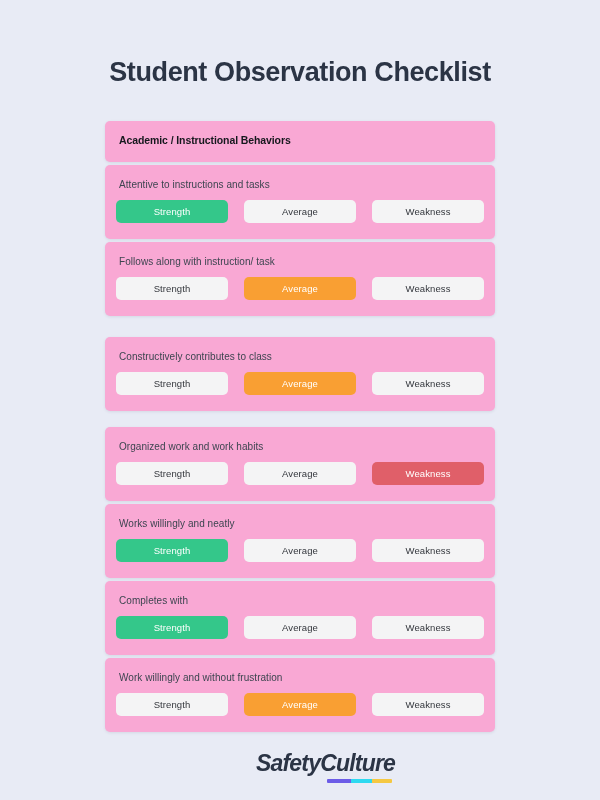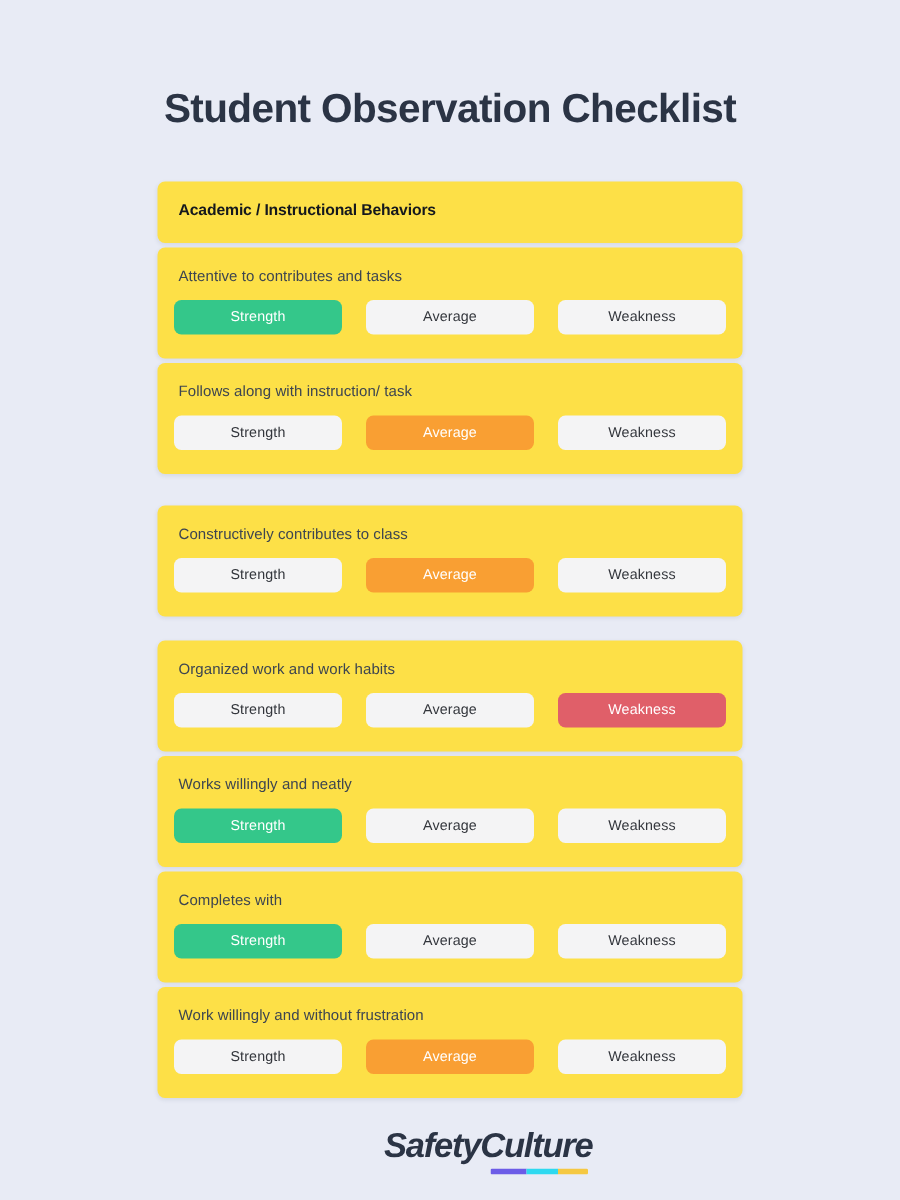--- a/index.html
+++ b/index.html
@@ -39,21 +39,21 @@
   
   .checklist {
     width: 390px;
     margin-top: 33px;
     display: flex;
     flex-direction: column;
     gap: 3px;
   }
 
   .card {
-    background: #fde047;
+    background: #f9a8d4;
     border-radius: 5px;
     box-shadow: 0 1px 3px rgba(40, 55, 90, 0.10);
   }
 
   .card-header {
     padding: 13px 14px 16px 14px;
   }
 
   .card-header-title {
     font-size: 10.5px;
@@ -158,21 +158,21 @@
   <h1 class="page-title">Student Observation Checklist</h1>
 
   <div class="checklist">
 
     <div class="card card-header">
       <div class="card-header-title">Academic / Instructional Behaviors</div>
     </div>
 
     <div id="rows-host">
         <div class="card row">
-          <div class="row-label">Attentive to contributes and tasks</div>
+          <div class="row-label">Attentive to instructions and tasks</div>
           <div class="options">
             <button class="option sel-strength">Strength</button>
             <button class="option">Average</button>
             <button class="option">Weakness</button>
           </div>
         </div>
         <div class="card row" style="margin-top: 3px;">
           <div class="row-label">Follows along with instruction/ task</div>
           <div class="options">
             <button class="option">Strength</button>

